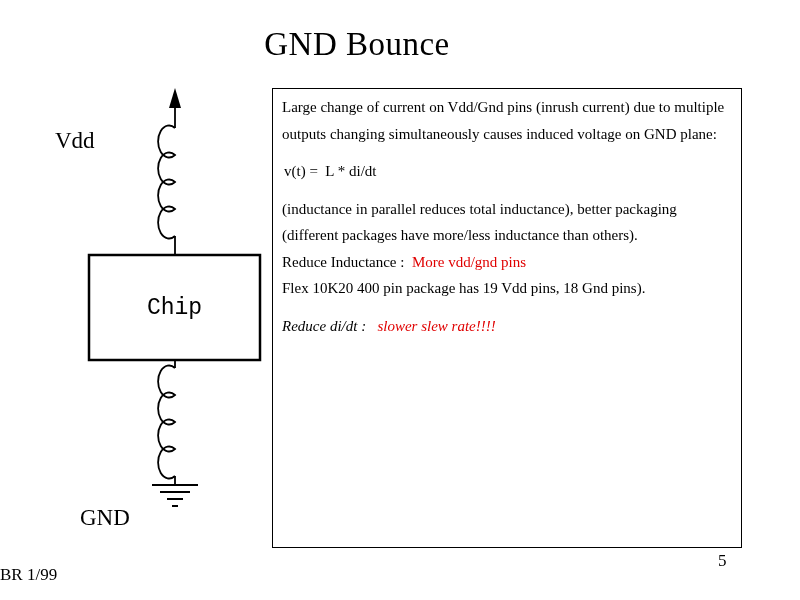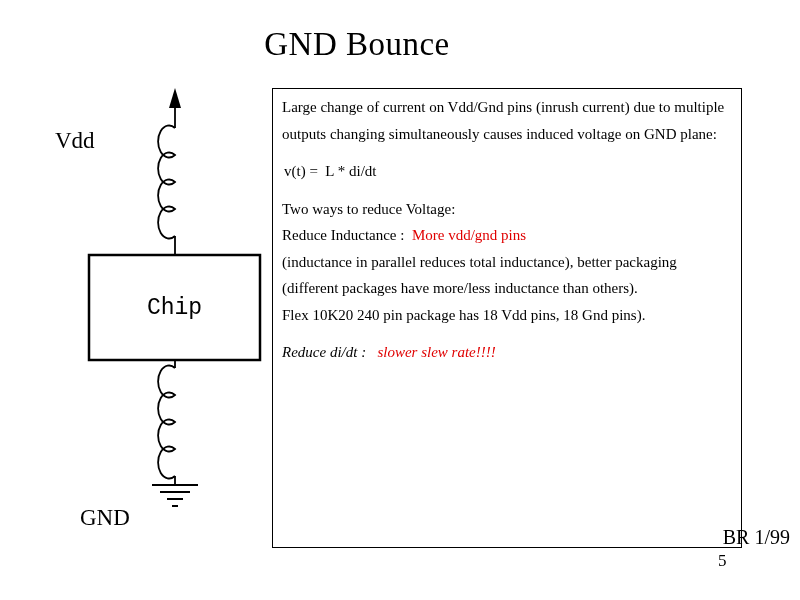--- a/index.html
+++ b/index.html
@@ -52,23 +52,23 @@
     line-height: 26.5px;
   }
   .textbox .para { margin: 0 0 11px 0; }
   .equation { margin: 0 0 11px 2px; }
   .reduce-didt { margin-top: 12px; font-style: italic; }
   .red { color: var(--accent-red, #e00000); }
   .footer-credit {
     position: absolute;
     left: 0;
     width: 790px;
-    top: 526px;
-    text-align: right;
-    font-size: 20px;
+    top: 565px;
+    text-align: left;
+    font-size: 17px;
   }
   .page-number {
     position: absolute;
     left: 718px;
     top: 551px;
     font-size: 17px;
   }
 </style>
 </head>
 <body>
@@ -93,26 +93,25 @@
   <div class="diagram-label chip-label">Chip</div>
   <div class="diagram-label gnd-label">GND</div>
 
   <div class="textbox">
     <div class="para">Large change of current on Vdd/Gnd pins (inrush current) due to multiple outputs changing simultaneously causes induced voltage on GND plane:</div>
 
     <div class="equation">v(t) =&nbsp; L * di/dt</div>
 
 
     <div class="para">
-      <div>Two ways to reduce Voltage:</div>
+      <div>(inductance in parallel reduces total inductance), better packaging (different packages have more/less inductance than others).</div>
       <div>
         <span>Reduce Inductance :&nbsp; </span><span class="red">More vdd/gnd pins</span>
       </div>
-      <div>(inductance in parallel reduces total inductance), better packaging (different packages have more/less inductance than others).</div>
-      <div>Flex 10K20 240 pin package has 18 Vdd pins, 18 Gnd pins).</div>
+      <div>Flex 10K20 400 pin package has 19 Vdd pins, 18 Gnd pins).</div>
     </div>
 
     <div class="para reduce-didt">
       <span>Reduce di/dt :&nbsp;&nbsp; </span><span class="red">slower slew rate!!!!</span>
     </div>
   </div>
 
   <div class="footer-credit">BR 1/99</div>
   <div class="page-number">5</div>
 

